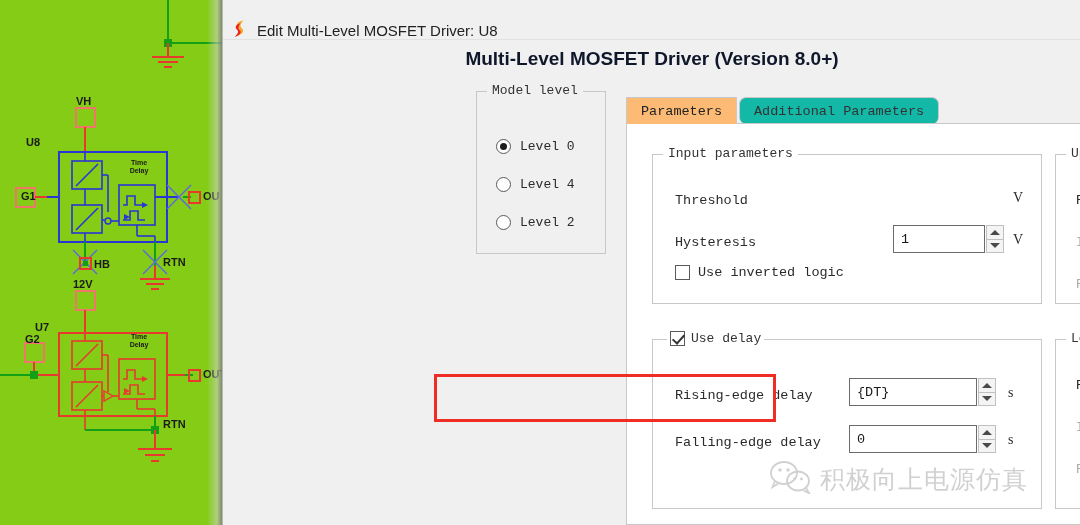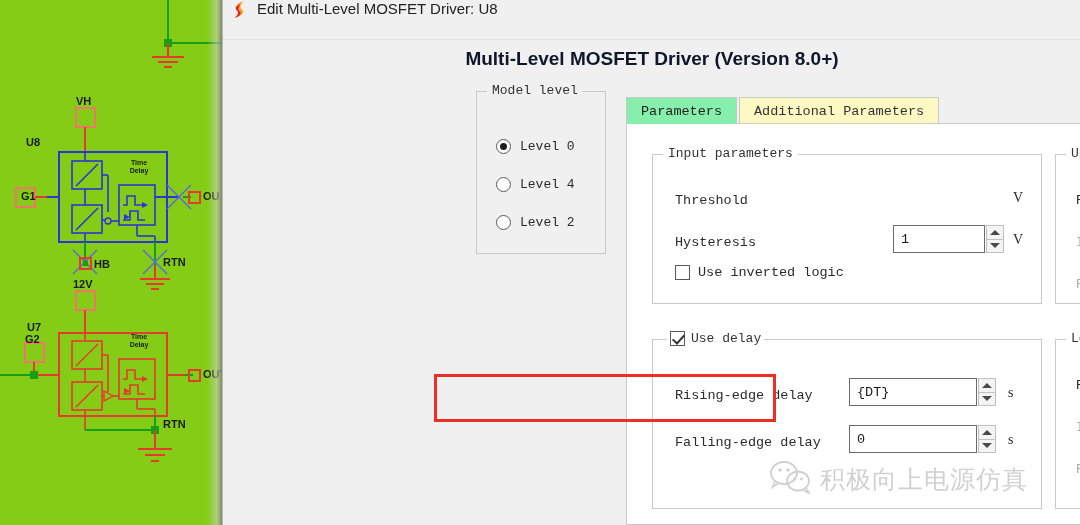--- a/index.html
+++ b/index.html
@@ -44,21 +44,21 @@
   #dialog {
     position: absolute; left: 222px; top: 0;
     width: 858px; height: 525px;
     background: #f0f0f0;
     border-left: 1px solid #b8b8b8;
   }
   #titlebar {
     position: absolute; left: 0; top: 0;
     width: 858px; height: 40px;
     background: #f0f0f0;
-    display: flex; align-items: flex-start;
+    display: flex; align-items: flex-end;
     padding-left: 8px;
     border-bottom: 1px solid #e2e2e2;
   }
   #title-text {
     font-family: "Liberation Sans", sans-serif;
     font-size: 15px; color: #222; margin-left: 8px;
     white-space: nowrap;
   }
   #dlg-heading {
     position: absolute; left: 0; top: 48px; width: 858px;
@@ -108,22 +108,22 @@
     display: flex; align-items: flex-end;
   }
   .tab {
     height: 27px; display: flex; align-items: center;
     padding: 0 14px;
     font-family: "Liberation Mono", monospace;
     font-size: 13.5px; color: #222;
     border: 1px solid #c9c9c9; border-bottom: none;
     white-space: nowrap;
   }
-  .tab.active { background: #86efac; border-color: #c9c9c9; position: relative; z-index: 3; }
-  .tab.inactive { background: #fef9c3; margin-left: 2px; color: #333; }
+  .tab.active { background: #fdba74; border-color: #c9c9c9; position: relative; z-index: 3; }
+  .tab.inactive { background: #14b8a6; margin-left: 2px; color: #333; border-radius: 7px; }
 
   #tabpanel {
     position: absolute; left: 403px; top: 123px;
     width: 677px; height: 402px;
     background: #ffffff;
     border: 1px solid #c9c9c9;
     border-right: none;
   }
   .field-label {
     font-family: "Liberation Mono", monospace;
@@ -316,21 +316,21 @@
     <span class="sch-label" style="left:76px; top:95px;">VH</span>
     <span class="sch-label" style="left:26px; top:136px;">U8</span>
     <span class="sch-label" style="left:1px;  top:190px;margin-left:20px;">G1</span>
     <span class="sch-label" style="left:203px;top:190px;">OU</span>
     <span class="sch-label" style="left:94px; top:258px;">HB</span>
     <span class="sch-label" style="left:163px;top:256px;">RTN</span>
     <span class="sch-small" style="left:125px;top:159px; width:28px;">Time</span>
     <span class="sch-small" style="left:125px;top:167px; width:28px;">Delay</span>
 
     <span class="sch-label" style="left:73px; top:278px;">12V</span>
-    <span class="sch-label" style="left:27px; top:321px;">U7</span>
+    <span class="sch-label" style="left:35px; top:321px;">U7</span>
     <span class="sch-label" style="left:25px; top:333px;">G2</span>
     <span class="sch-label" style="left:203px;top:368px;">OUT</span>
     <span class="sch-label" style="left:163px;top:418px;">RTN</span>
     <span class="sch-small" style="left:125px;top:333px; width:28px;">Time</span>
     <span class="sch-small" style="left:125px;top:341px; width:28px;">Delay</span>
   </div>
   <div id="page-edge"></div>
 
   <div id="dialog">
 

